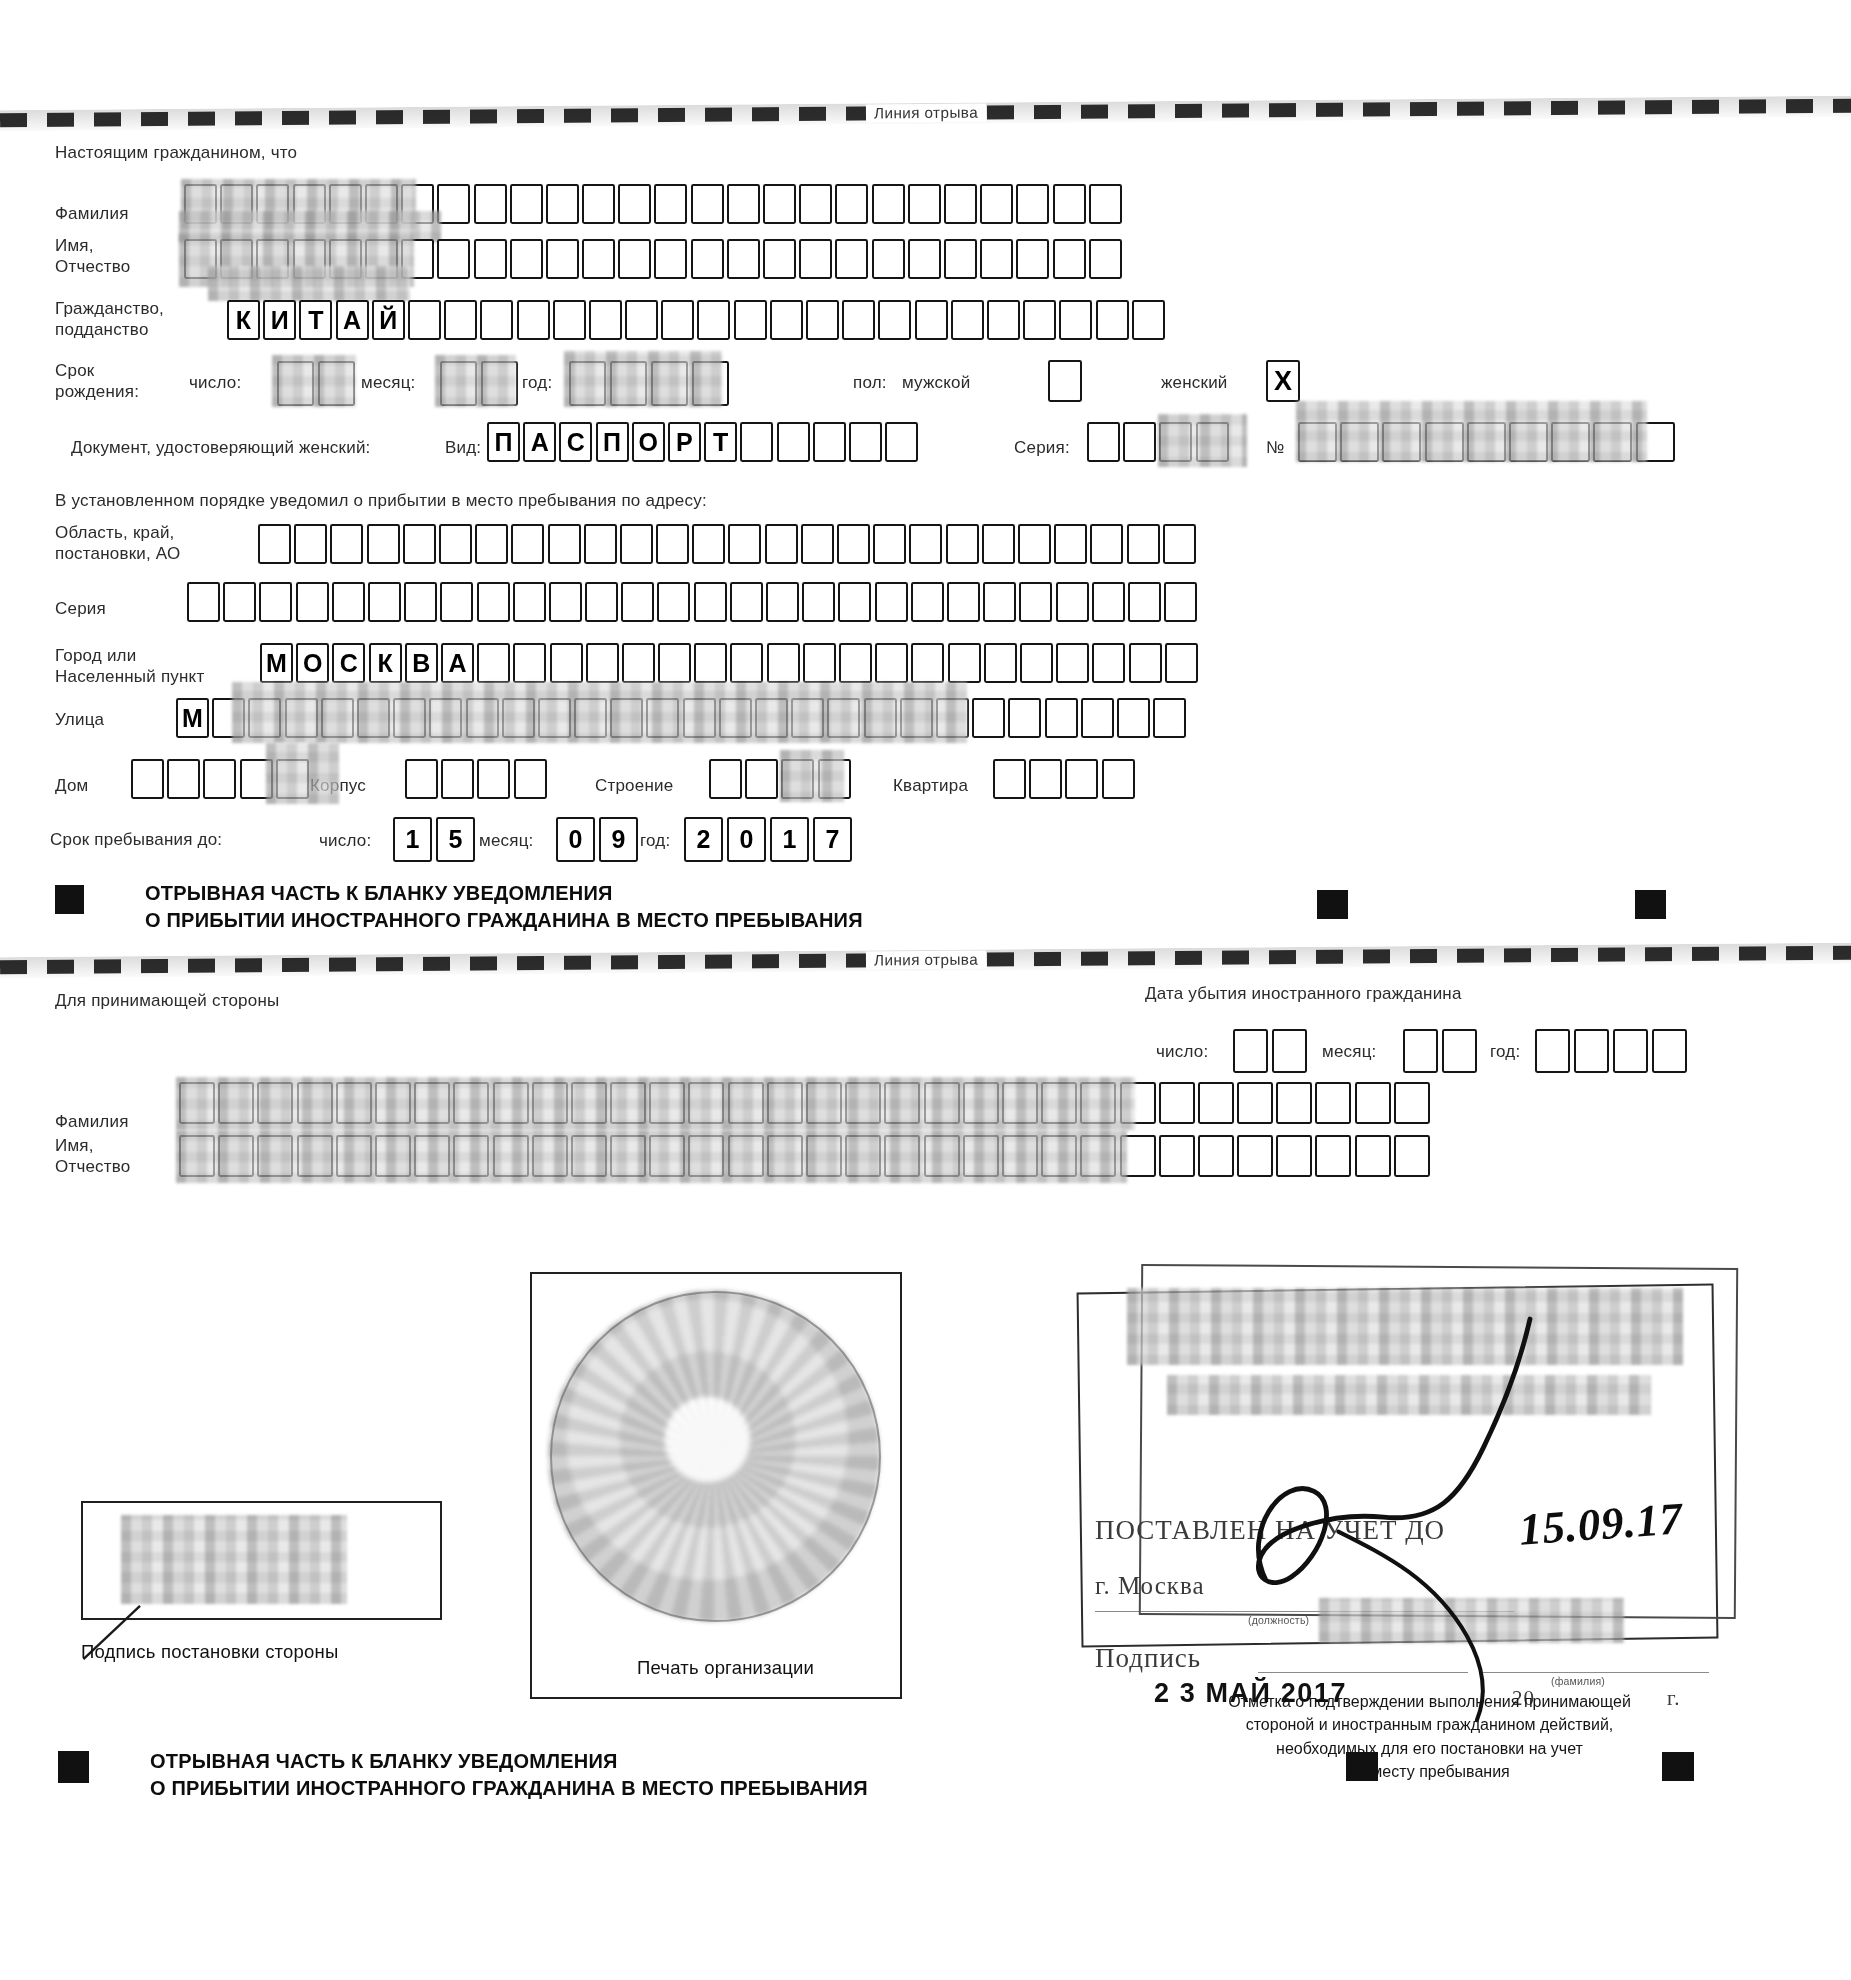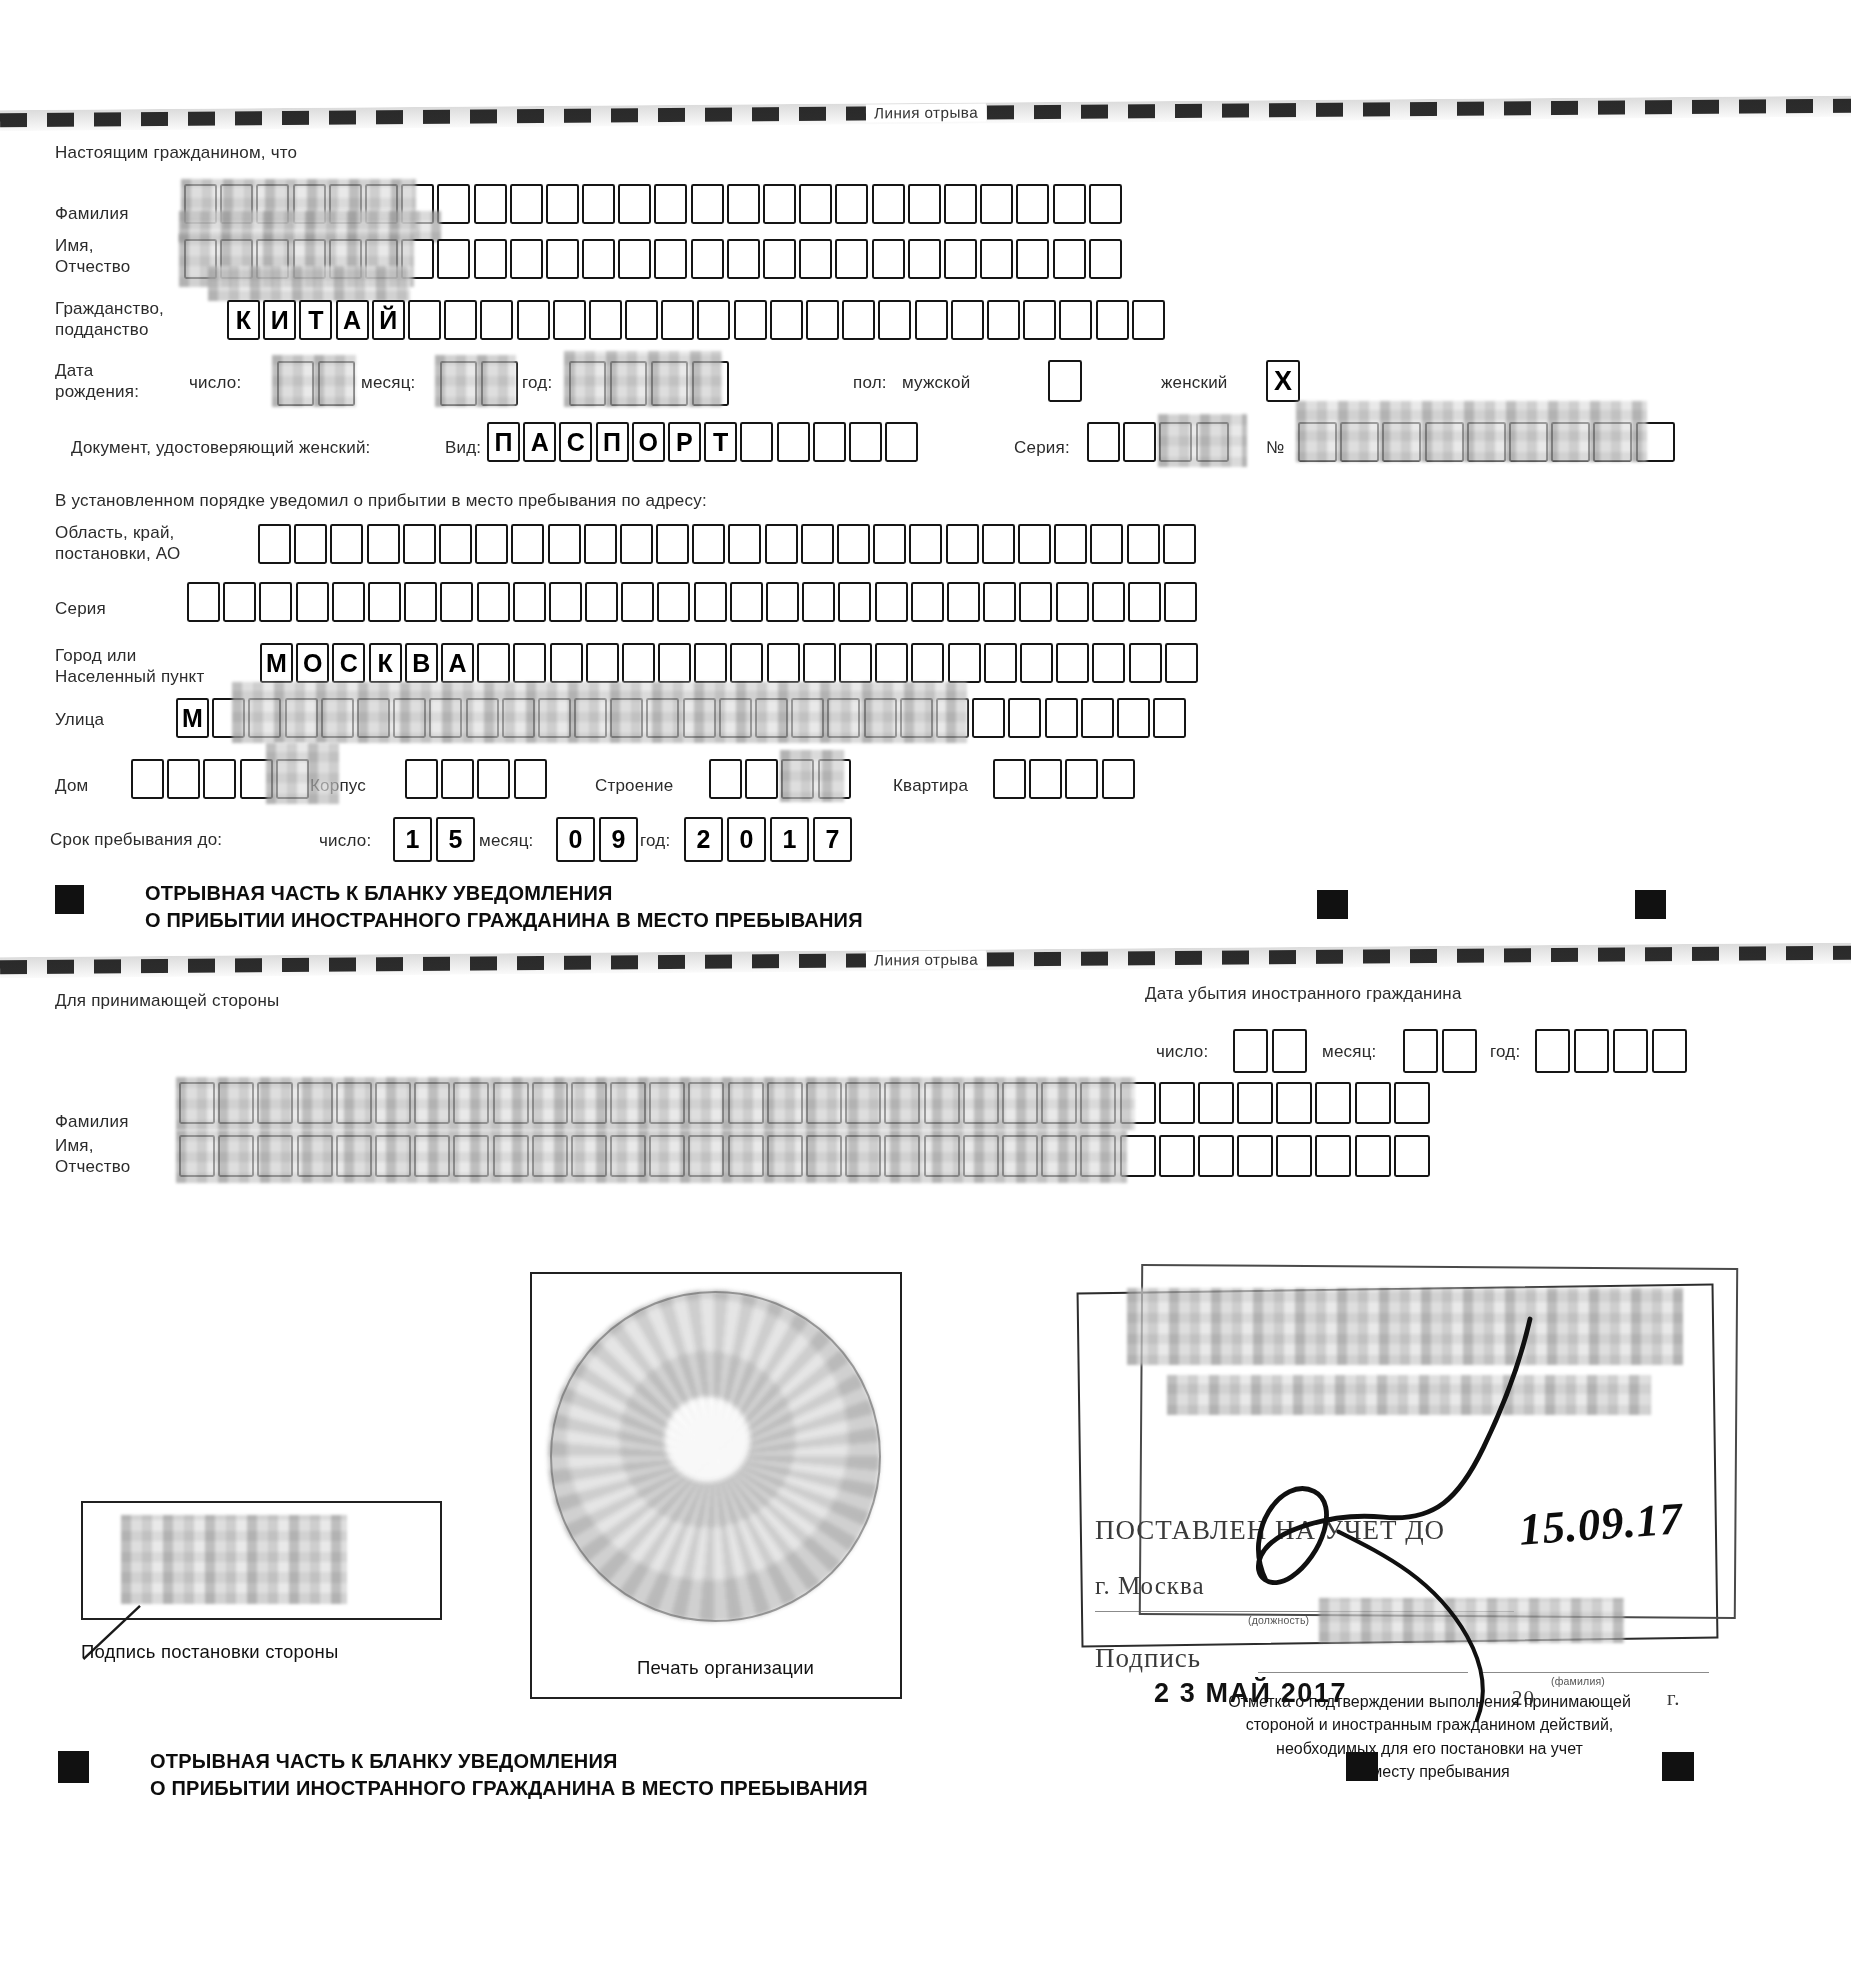--- a/index.html
+++ b/index.html
@@ -211,21 +211,21 @@
       <div class="bx" style="width: 33px; height: 40px; line-height: 37px; margin-right: 3.2px;"></div>
       <div class="bx" style="width: 33px; height: 40px; line-height: 37px; margin-right: 3.2px;"></div>
       <div class="bx" style="width: 33px; height: 40px; line-height: 37px; margin-right: 3.2px;"></div>
       <div class="bx" style="width: 33px; height: 40px; line-height: 37px; margin-right: 3.2px;"></div>
       <div class="bx" style="width: 33px; height: 40px; line-height: 37px; margin-right: 3.2px;"></div>
       <div class="bx" style="width: 33px; height: 40px; line-height: 37px; margin-right: 3.2px;"></div>
       <div class="bx" style="width: 33px; height: 40px; line-height: 37px; margin-right: 3.2px;"></div>
       <div class="bx" style="width: 33px; height: 40px; line-height: 37px; margin-right: 3.2px;"></div>
     </div>
 
-  <div class="abs lbl" style="left:55px;top:360px;">Дата
+  <div class="abs lbl" style="left:55px;top:360px;">Срок
 рождения:</div>
   <div class="abs lbl" style="left:189px;top:372px;">число:</div>
   <div class="boxrow" id="row-birth-day" style="left:277px;top:361px;">
       <div class="bx" style="width: 37px; height: 45px; line-height: 41px; margin-right: 4px;"></div>
       <div class="bx" style="width: 37px; height: 45px; line-height: 41px; margin-right: 4px;"></div>
     </div>
   <div class="abs lbl" style="left:361px;top:372px;">месяц:</div>
   <div class="boxrow" id="row-birth-month" style="left:440px;top:361px;">
       <div class="bx" style="width: 37px; height: 45px; line-height: 41px; margin-right: 4px;"></div>
       <div class="bx" style="width: 37px; height: 45px; line-height: 41px; margin-right: 4px;"></div>

